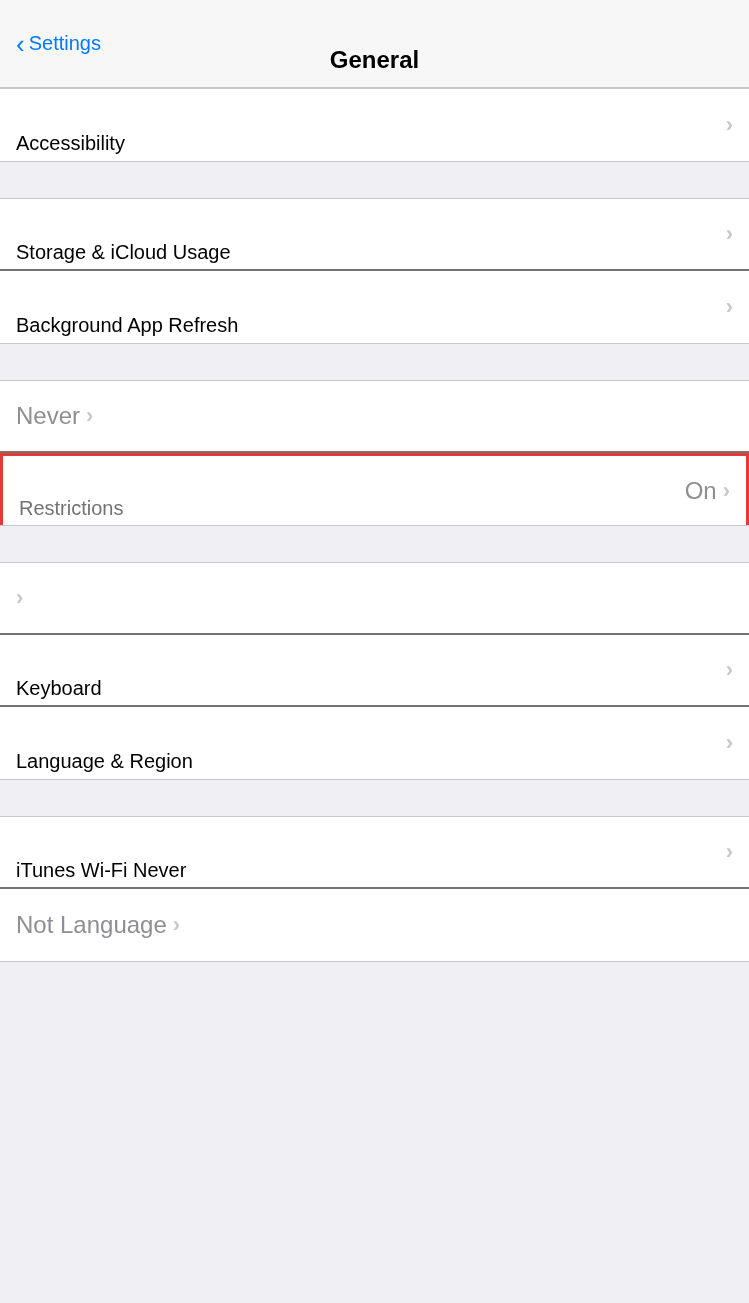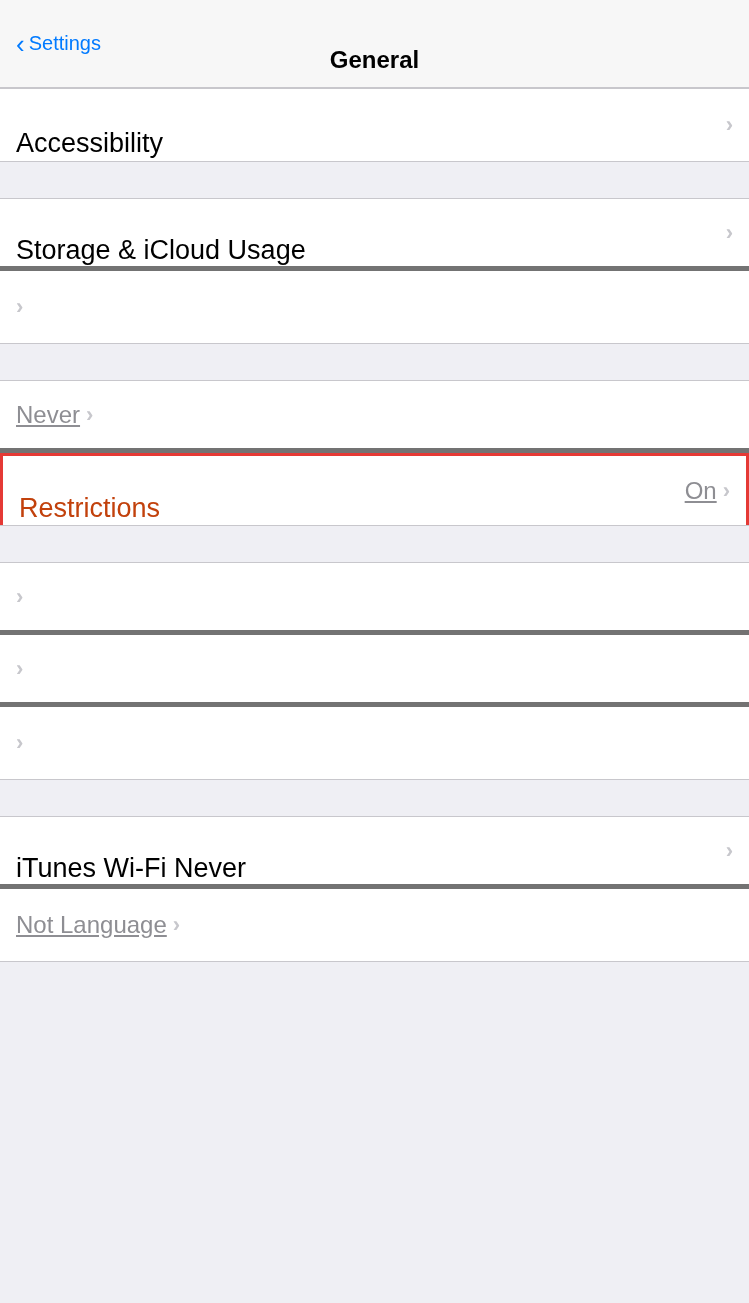--- a/index.html
+++ b/index.html
@@ -73,67 +73,66 @@
       border-bottom: 1px solid #c8c7cc;
     }
 
     .table-row {
       display: flex;
       align-items: center;
       justify-content: space-between;
       padding: 0 16px;
       height: 72px;
       background-color: #fff;
-      border-bottom: 5px solid #737373;
+      border-bottom: 2px solid #737373;
       cursor: pointer;
       position: relative;
     }
 
     .table-row:last-child {
       border-bottom: none;
     }
 
     .row-left {
       display: flex;
       align-items: center;
       flex: 1;
     }
 
     .row-label {
-      font-size: 27px;
+      font-size: 20px;
       color: #000;
       margin-top: 36px;
     }
 
     .row-right {
       display: flex;
       align-items: center;
       gap: 6px;
     }
 
     .row-value {
       font-size: 24px;
       color: #8e8e93;
-      text-decoration: underline;
     }
 
     .row-chevron {
       color: #c7c7cc;
       font-size: 22px;
       font-weight: 600;
     }
 
     
     .row-highlighted {
       border: 3px solid #e53935;
       z-index: 1;
     }
 
     .row-highlighted .row-label {
-      color: #c2410c;
+      color: #737373;
     }
   </style>
 </head>
 <body>
 
 <div class="header">
   <div class="header-back">
     <span class="header-back-chevron">‹</span>
     <span class="header-back-label">Settings</span>
   </div>
@@ -159,20 +158,23 @@
   <div class="table-section">
     <div class="table-row">
       <div class="row-left">
         <span class="row-label">Storage &amp; iCloud Usage</span>
       </div>
       <div class="row-right">
         <span class="row-chevron">›</span>
       </div>
     </div>
     <div class="table-row">
+      <div class="row-left">
+        <span class="row-label">Background App Refresh</span>
+      </div>
       <div class="row-right">
         <span class="row-chevron">›</span>
       </div>
     </div>
   </div>
 </div>
 
 <div class="section-spacer"></div>
 
 <div class="section-group">
@@ -198,25 +200,31 @@
 <div class="section-spacer"></div>
 
 <div class="section-group">
   <div class="table-section">
     <div class="table-row">
       <div class="row-right">
         <span class="row-chevron">›</span>
       </div>
     </div>
     <div class="table-row">
-      <div class="row-right">
-        <span class="row-chevron">›</span>
-      </div>
-    </div>
-    <div class="table-row">
+      <div class="row-left">
+        <span class="row-label">Keyboard</span>
+      </div>
+      <div class="row-right">
+        <span class="row-chevron">›</span>
+      </div>
+    </div>
+    <div class="table-row">
+      <div class="row-left">
+        <span class="row-label">Language &amp; Region</span>
+      </div>
       <div class="row-right">
         <span class="row-chevron">›</span>
       </div>
     </div>
   </div>
 </div>
 
 <div class="section-spacer"></div>
 
 <div class="section-group">

